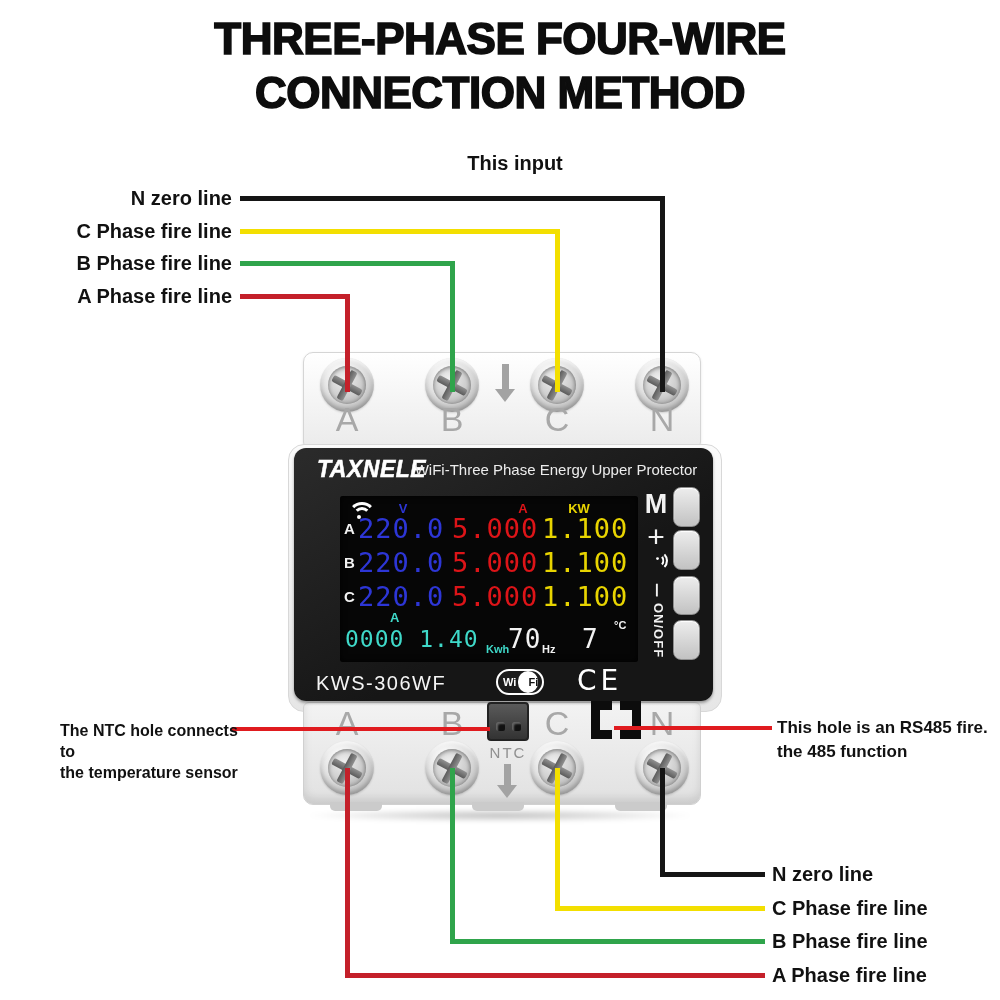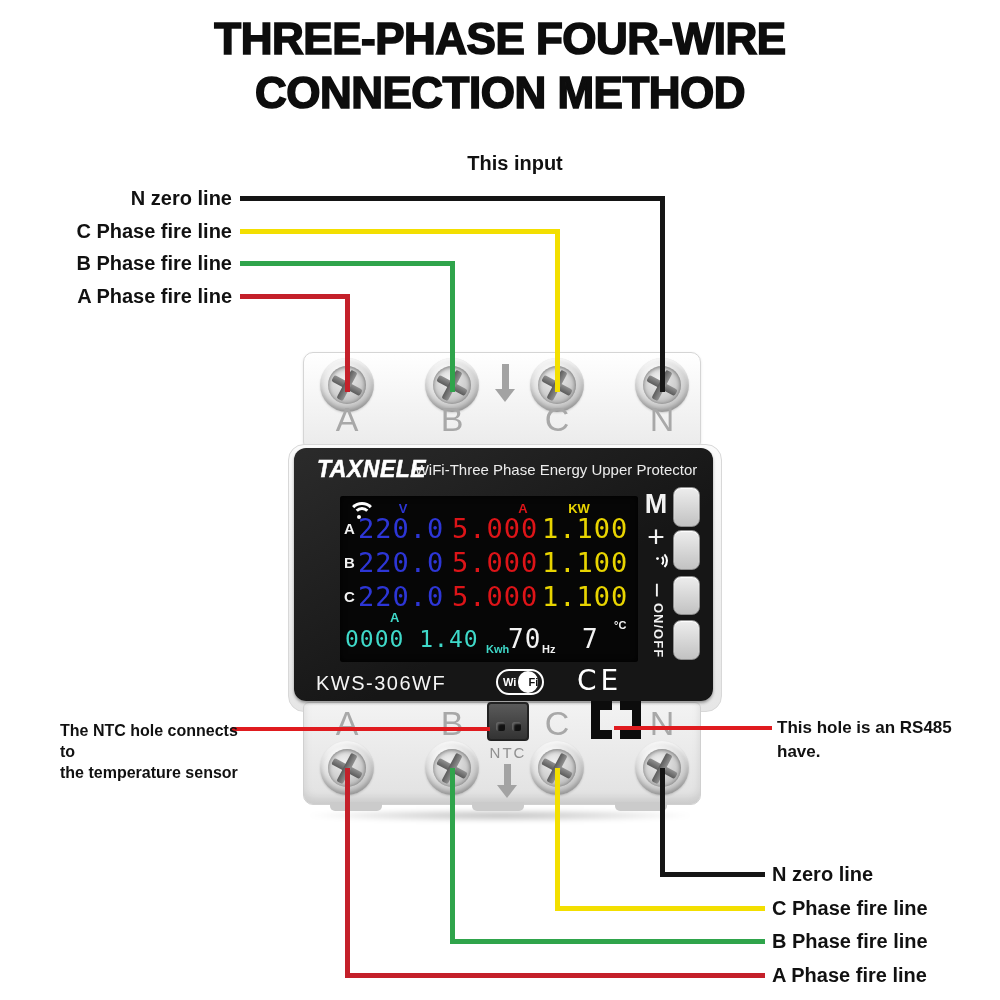--- a/index.html
+++ b/index.html
@@ -298,16 +298,17 @@
   <div class="abs botlbl" style="top:929px;">B Phase fire line</div>
   <div class="abs botlbl" style="top:963px;">A Phase fire line</div>
 
   <div class="annline" style="left:232px;top:727px;width:258px;"></div>
   <div class="annline" style="left:614px;top:726px;width:158px;"></div>
   <div class="abs ann ann-left">
     <div>The NTC hole connects to</div>
     <div>the temperature sensor</div>
   </div>
   <div class="abs ann ann-right">
-    <div>This hole is an RS485 have.</div>
+    <div>This hole is an RS485 fire.</div>
+    <div>the 485 function</div>
   </div>
 
 </div>
 
 </body></html>

